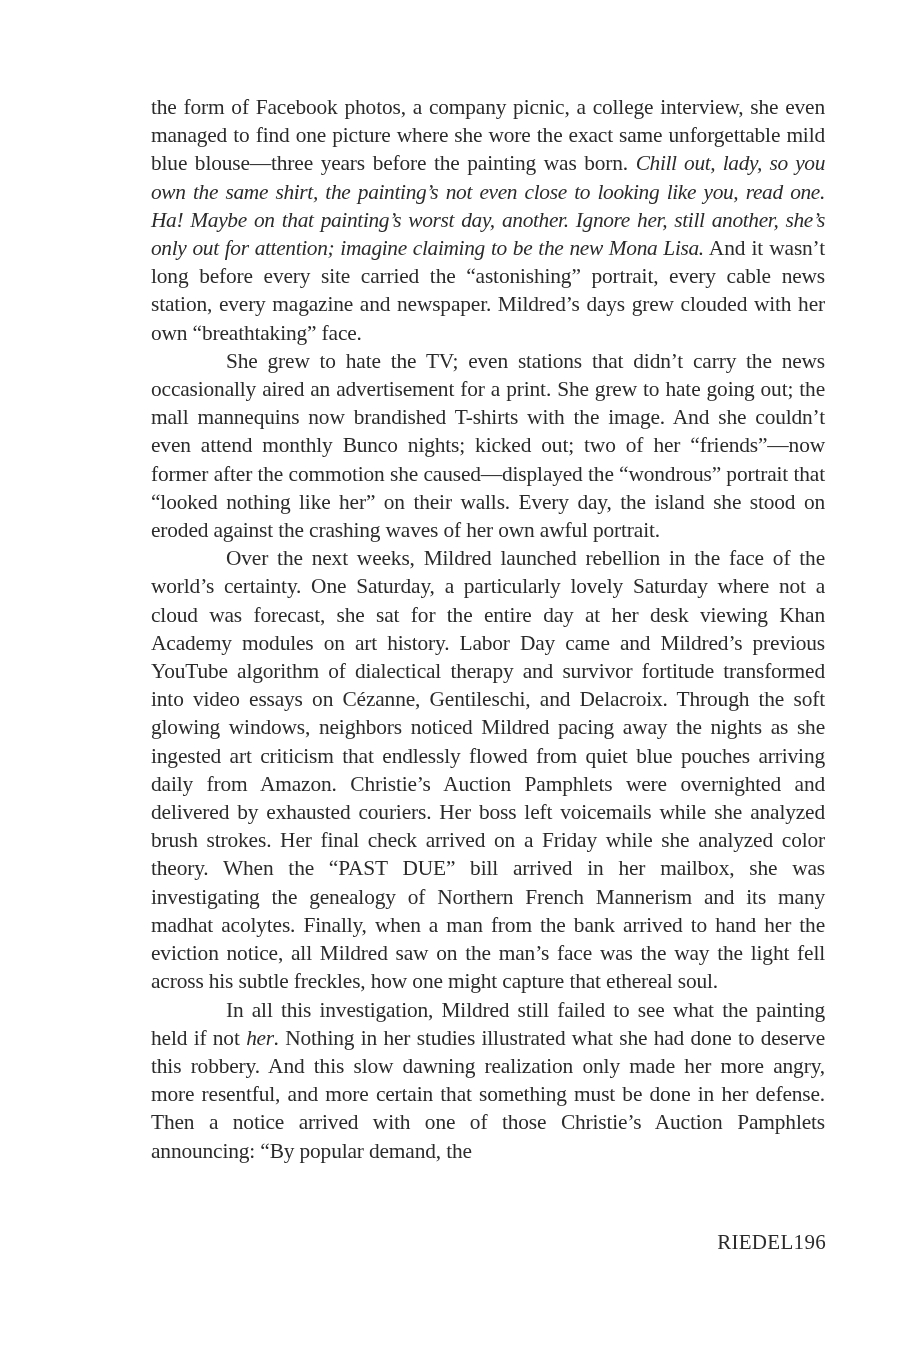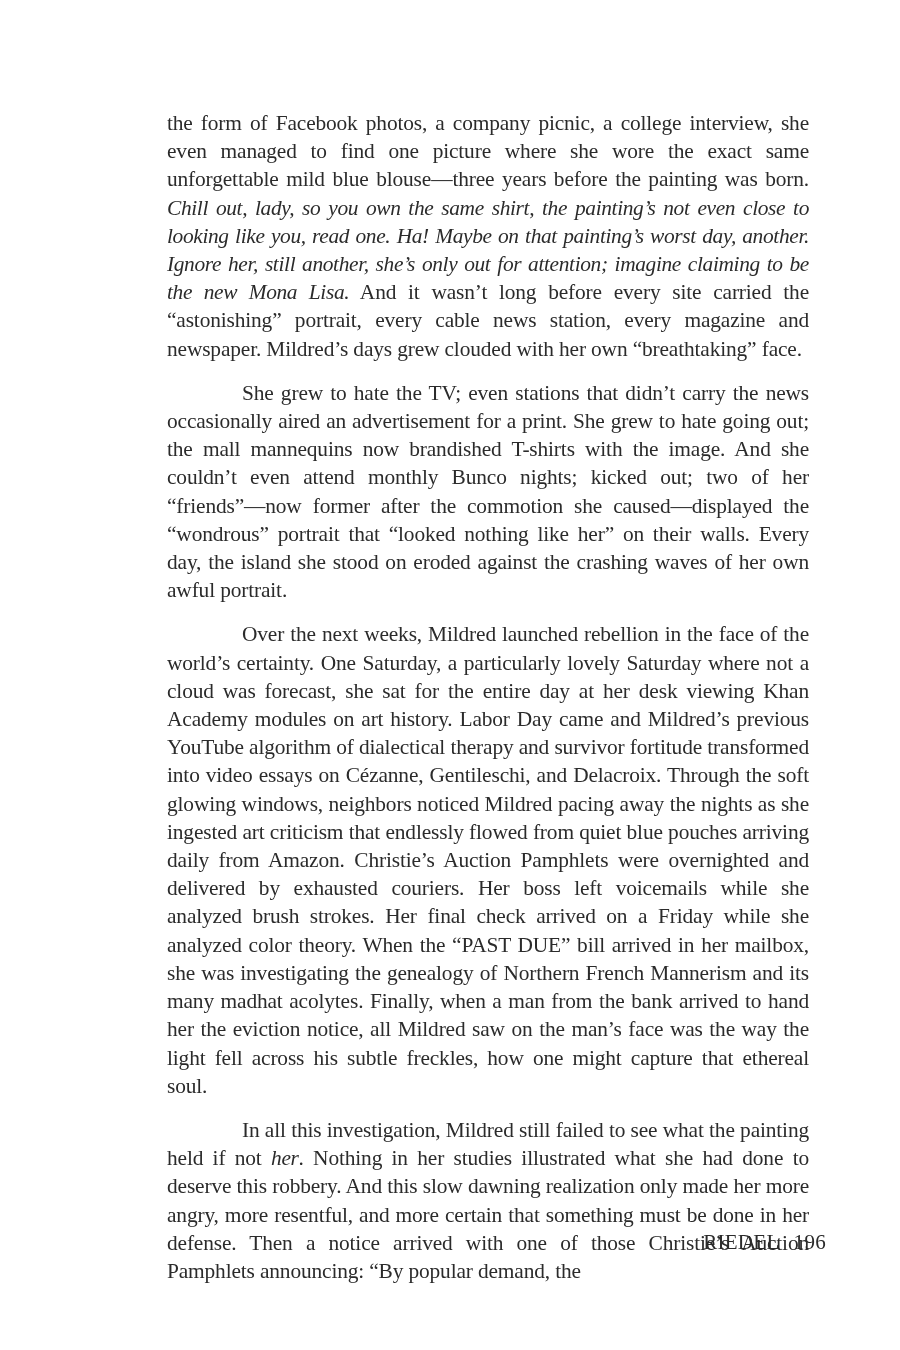--- a/index.html
+++ b/index.html
@@ -3,29 +3,29 @@
   <meta charset="utf-8">
   <style>
     html, body { margin: 0; padding: 0; background: #ffffff; }
     body { width: 900px; height: 1350px; position: relative; overflow: hidden; }
     .page {
       position: absolute; left: 151px; top: 93px; width: 674px;
       font-family: "Liberation Serif", "DejaVu Serif", serif;
       font-size: 21.4px; line-height: 28.2px; color: #2b2b2b;
       text-align: justify; letter-spacing: -0.15px;
     }
-    .page p { margin: 16px; }
+    .page p { margin: 0; }
     .page p.indent { text-indent: 75px; }
     .page em { font-style: italic; letter-spacing: -0.35px; }
     .footer {
       position: absolute; top: 1230px; right: 74px;
       font-family: "Liberation Serif", "DejaVu Serif", serif;
       font-size: 21px; color: #2b2b2b; letter-spacing: 0.3px;
     }
-    .footer .author { margin-right: 14px; }
+    .footer .author { }
   </style>
 </head>
 <body>
 
 <div class="page">
   <p>
     <span>the form of Facebook photos, a company picnic, a college interview, she even managed to find one picture where she wore the exact same unforgettable mild blue blouse—three years before the painting was born. </span><em>Chill out, lady, so you own the same shirt, the painting’s not even close to looking like you, read one. Ha! Maybe on that painting’s worst day, another. Ignore her, still another, she’s only out for attention; imagine claiming to be the new Mona Lisa.</em><span> And it wasn’t long before every site carried the “astonishing” portrait, every cable news station, every magazine and newspaper. Mildred’s days grew clouded with her own “breathtaking” face.</span>
   </p>
   <p class="indent">
     <span>She grew to hate the TV; even stations that didn’t carry the news occasionally aired an advertisement for a print. She grew to hate going out; the mall mannequins now brandished T-shirts with the image. And she couldn’t even attend monthly Bunco nights; kicked out; two of her “friends”—now former after the commotion she caused—displayed the “wondrous” portrait that “looked nothing like her” on their walls. Every day, the island she stood on eroded against the crashing waves of her own awful portrait.</span>

